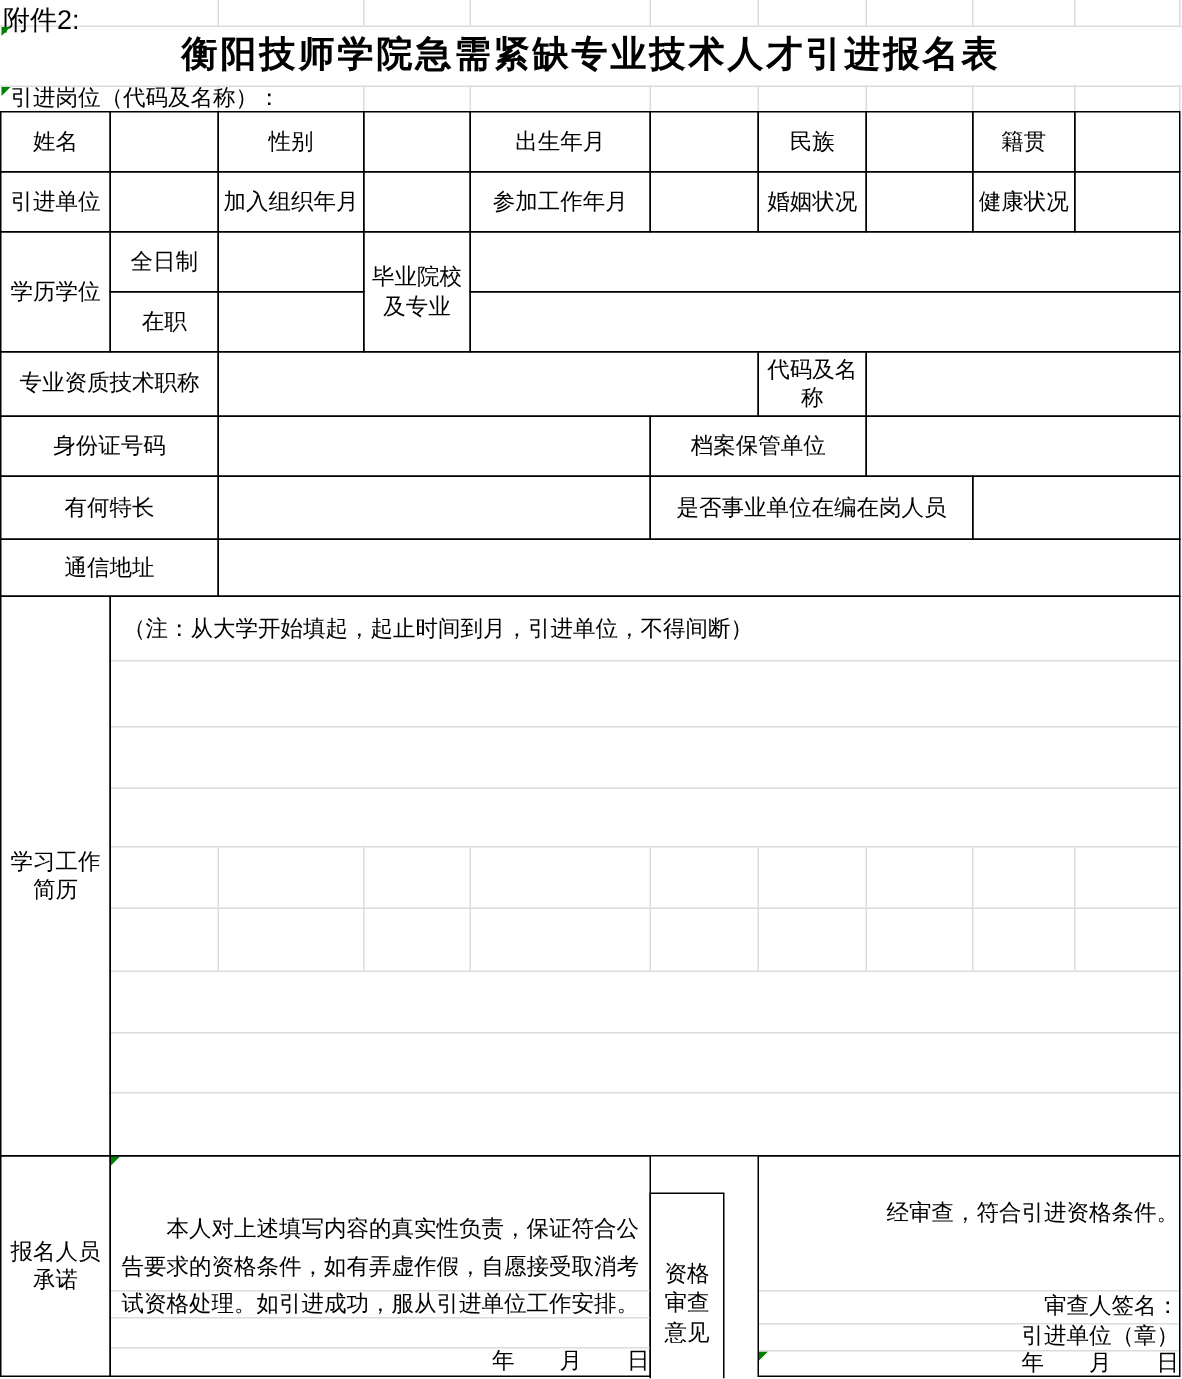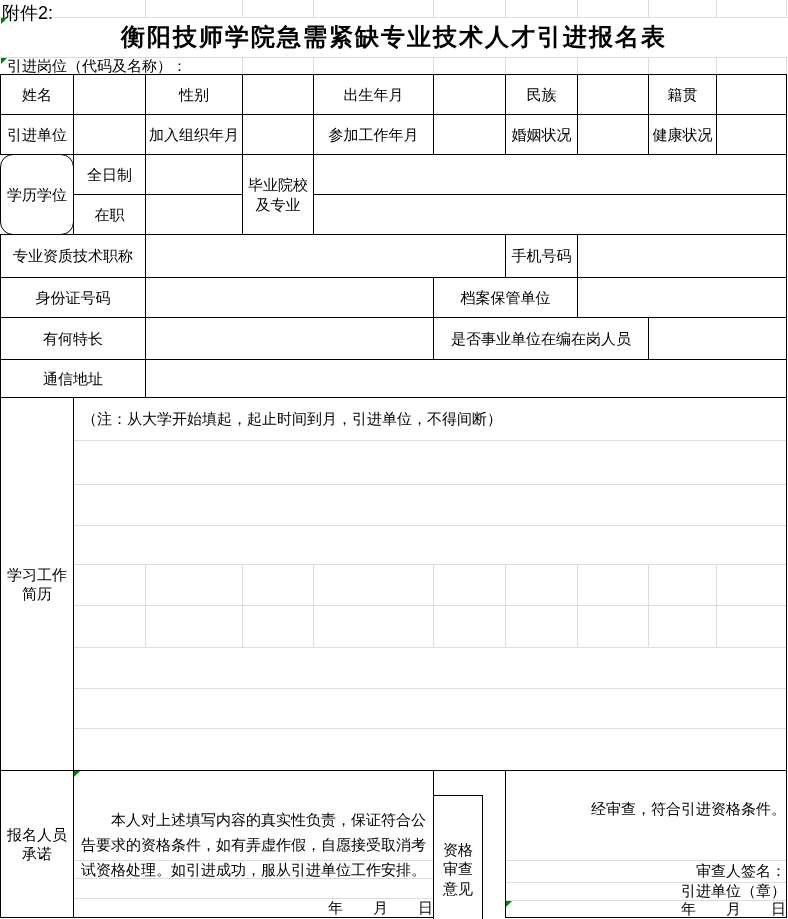--- a/index.html
+++ b/index.html
@@ -73,32 +73,32 @@
   <div class="cell" style="left:73px;top:114px;width:73px;height:41px;"></div>
   <div class="cell" style="left:145px;top:114px;width:98px;height:41px;">加入组织年月</div>
   <div class="cell" style="left:242px;top:114px;width:72px;height:41px;"></div>
   <div class="cell" style="left:313px;top:114px;width:121px;height:41px;">参加工作年月</div>
   <div class="cell" style="left:433px;top:114px;width:73px;height:41px;"></div>
   <div class="cell" style="left:505px;top:114px;width:73px;height:41px;">婚姻状况</div>
   <div class="cell" style="left:577px;top:114px;width:72px;height:41px;"></div>
   <div class="cell" style="left:648px;top:114px;width:69px;height:41px;">健康状况</div>
   <div class="cell" style="left:716px;top:114px;width:71px;height:41px;"></div>
 
-  <div class="cell wrap" style="left:0;top:154px;width:74px;height:81px;border-radius:13px;">学历学位</div>
+  <div class="cell wrap" style="left:0;top:154px;width:74px;height:81px;">学历学位</div>
   <div class="cell" style="left:73px;top:154px;width:73px;height:41px;">全日制</div>
   <div class="cell" style="left:145px;top:154px;width:98px;height:41px;"></div>
   <div class="cell" style="left:73px;top:194px;width:73px;height:41px;">在职</div>
   <div class="cell" style="left:145px;top:194px;width:98px;height:41px;"></div>
   <div class="cell wrap" style="left:242px;top:154px;width:72px;height:81px;">毕业院校及专业</div>
   <div class="cell" style="left:313px;top:154px;width:474px;height:41px;"></div>
   <div class="cell" style="left:313px;top:194px;width:474px;height:41px;"></div>
 
   <div class="cell" style="left:0;top:234px;width:146px;height:44px;">专业资质技术职称</div>
   <div class="cell" style="left:145px;top:234px;width:361px;height:44px;"></div>
-  <div class="cell" style="left:505px;top:234px;width:73px;height:44px;">手机号码</div>
+  <div class="cell" style="left:505px;top:234px;width:73px;height:44px;">代码及名称</div>
   <div class="cell" style="left:577px;top:234px;width:210px;height:44px;"></div>
 
   <div class="cell" style="left:0;top:277px;width:146px;height:41px;">身份证号码</div>
   <div class="cell" style="left:145px;top:277px;width:289px;height:41px;"></div>
   <div class="cell" style="left:433px;top:277px;width:145px;height:41px;">档案保管单位</div>
   <div class="cell" style="left:577px;top:277px;width:210px;height:41px;"></div>
 
   <div class="cell" style="left:0;top:317px;width:146px;height:43px;">有何特长</div>
   <div class="cell" style="left:145px;top:317px;width:289px;height:43px;"></div>
   <div class="cell" style="left:433px;top:317px;width:216px;height:43px;">是否事业单位在编在岗人员</div>

